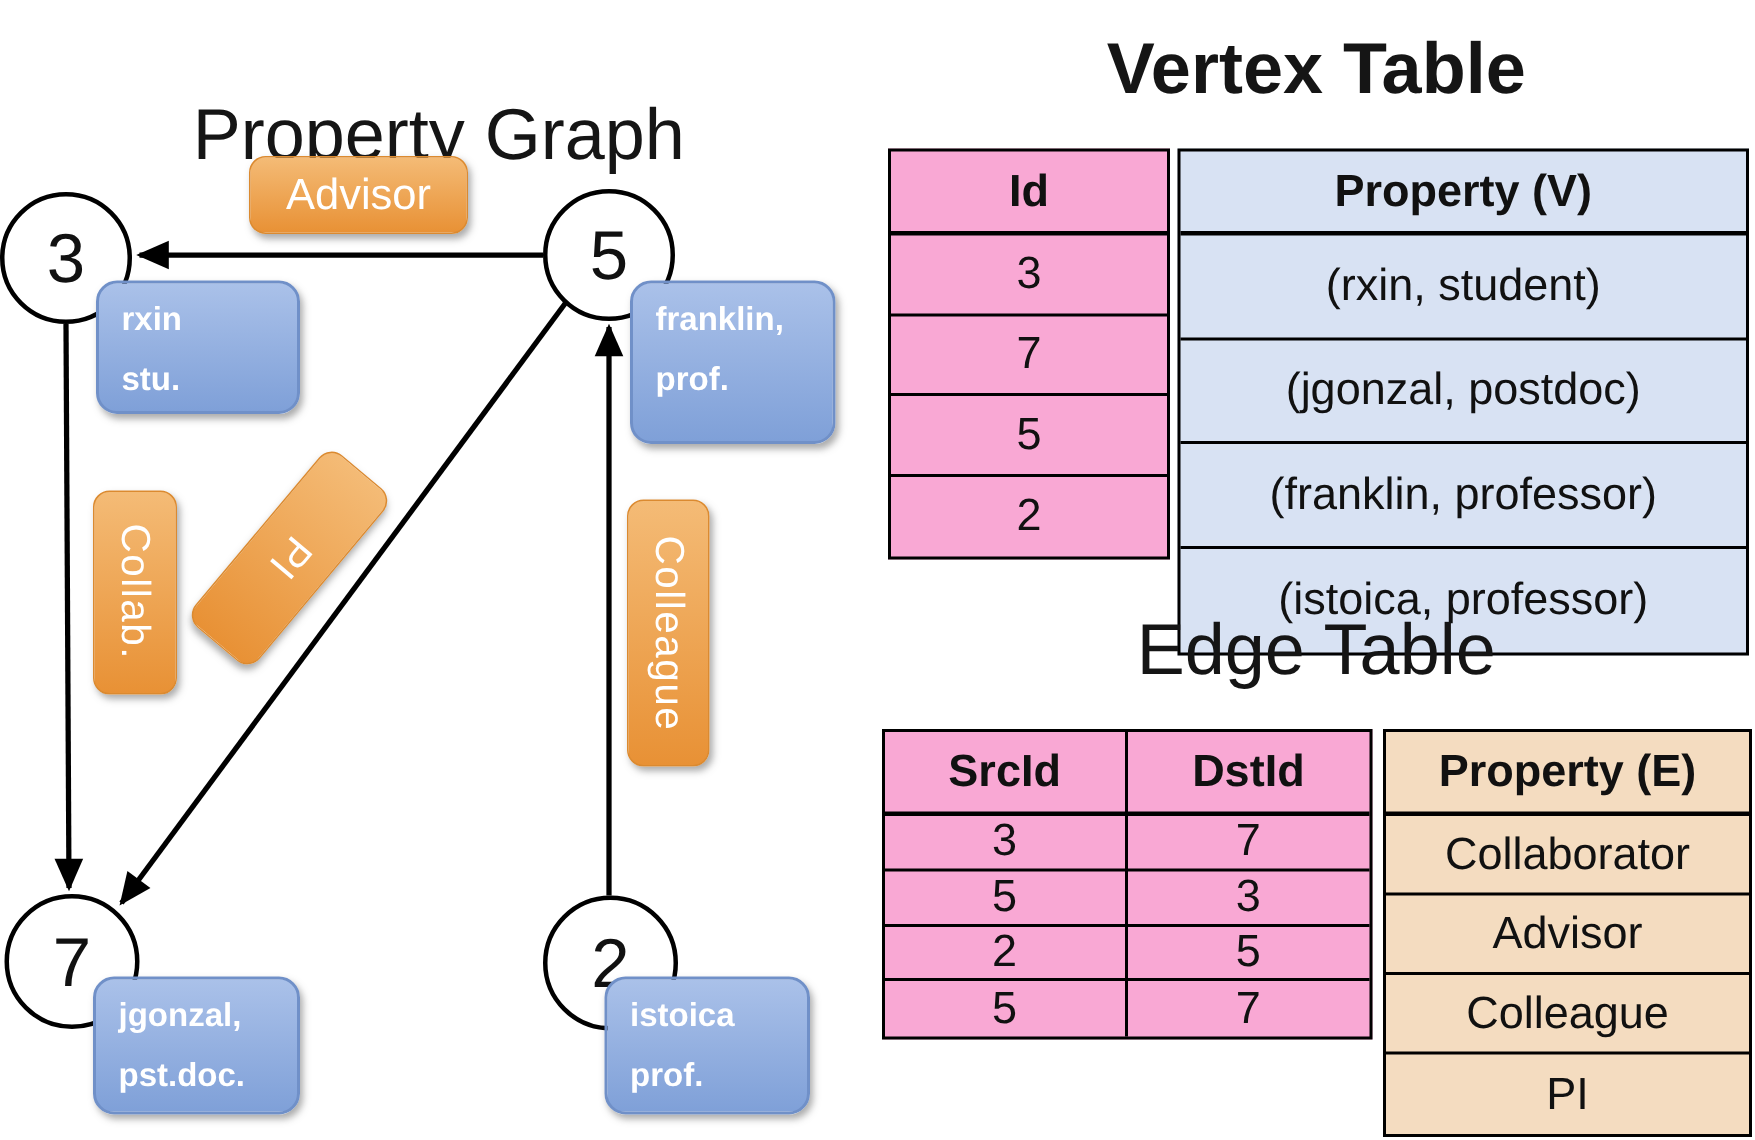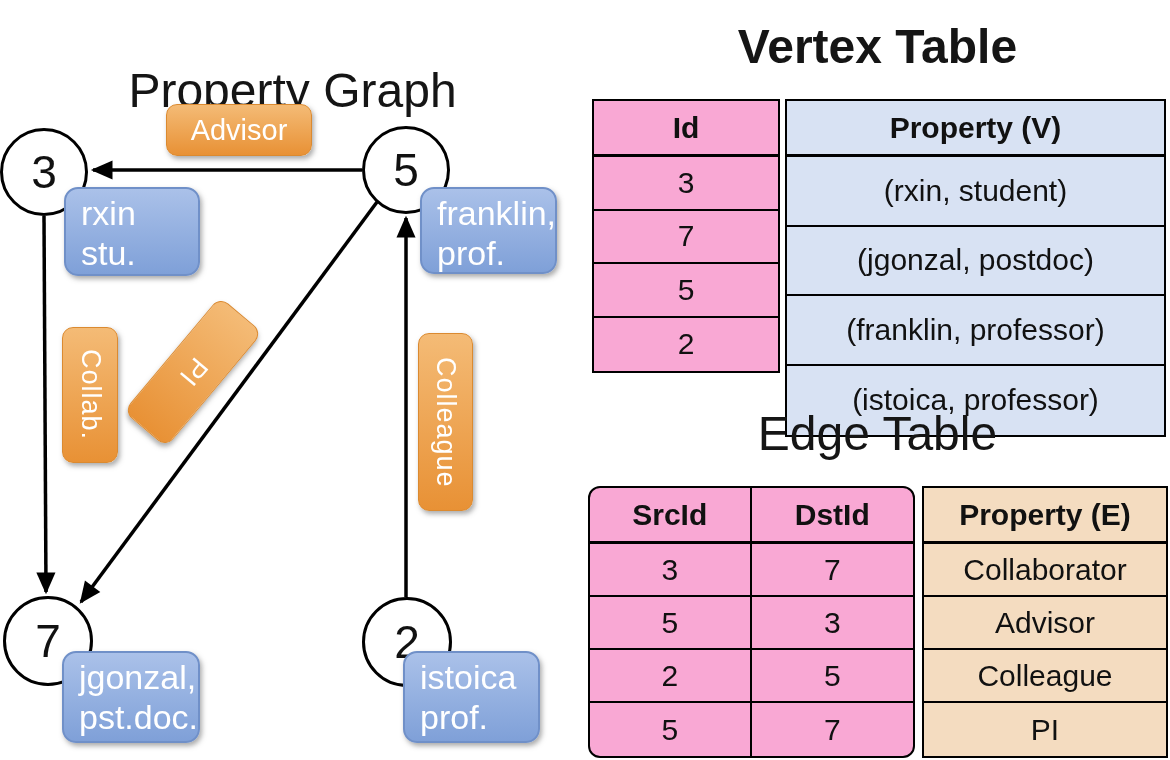--- a/index.html
+++ b/index.html
@@ -27,22 +27,23 @@
     font-size:29px;
   }
   .elabel.vert span{
     writing-mode:vertical-rl;letter-spacing:1px;font-size:27px;
   }
   .nbox{
     position:absolute;z-index:4;box-sizing:border-box;
     background:linear-gradient(#AAC1E9,#7FA0D8);
     border:2px solid #7090C8;border-radius:14px;
     box-shadow:2px 3px 5px rgba(90,90,90,.5);
-    color:#fff;font-size:34px;line-height:40px;
+    color:#fff;font-size:22px;line-height:40px;
     padding:4px 18px 0 15px;
+    font-weight:bold;
   }
   
   .tblpart{position:absolute;box-sizing:border-box;display:grid;
     grid-template-rows:56px repeat(4,1fr);}
   .tblpart.two{display:grid;grid-template-columns:1fr 1fr;grid-template-rows:none;}
   .cellcol{display:grid;grid-template-rows:56px repeat(4,1fr);}
   .cell{
     display:flex;align-items:center;justify-content:center;
     border-bottom:2px solid #000;font-size:30px;color:#111;white-space:nowrap;
   }
@@ -85,21 +86,21 @@
     <span>PI</span>
   </div>
   <div class="elabel vert" style="left:418px;top:333px;width:55px;height:178px;">
     <span>Colleague</span>
   </div>
 
   <div class="nbox" style="left:64px;top:187px;width:136px;height:89px;">
     <div>rxin</div>
     <div>stu.</div>
   </div>
-  <div class="nbox" style="left:420px;top:187px;width:137px;height:87px;">
+  <div class="nbox" style="left:420px;top:187px;width:137px;height:109px;">
     <div>franklin,</div>
     <div>prof.</div>
   </div>
   <div class="nbox" style="left:62px;top:651px;width:138px;height:92px;">
     <div>jgonzal,</div>
     <div>pst.doc.</div>
   </div>
   <div class="nbox" style="left:403px;top:651px;width:137px;height:92px;">
     <div>istoica</div>
     <div>prof.</div>
@@ -118,21 +119,21 @@
   <div id="vtable-prop" class="tblpart cellcol" style="left:785px;top:99px;width:381px;height:338px;">
     <div class="cell th">Property (V)</div>
     <div class="cell">(rxin, student)</div>
     <div class="cell">(jgonzal, postdoc)</div>
     <div class="cell">(franklin, professor)</div>
     <div class="cell">(istoica, professor)</div>
   </div>
 
   <div class="title" style="left:585px;top:405px;width:585px;">Edge Table</div>
 
-  <div id="etable-ids" class="tblpart two" style="left:588px;top:486px;width:327px;height:272px;border-radius:12px;">
+  <div id="etable-ids" class="tblpart two" style="left:588px;top:486px;width:327px;height:207px;">
     <div class="cellcol divr">
       <div class="cell th">SrcId</div>
       <div class="cell">3</div>
       <div class="cell">5</div>
       <div class="cell">2</div>
       <div class="cell">5</div>
     </div>
     <div class="cellcol">
       <div class="cell th">DstId</div>
       <div class="cell">7</div>

